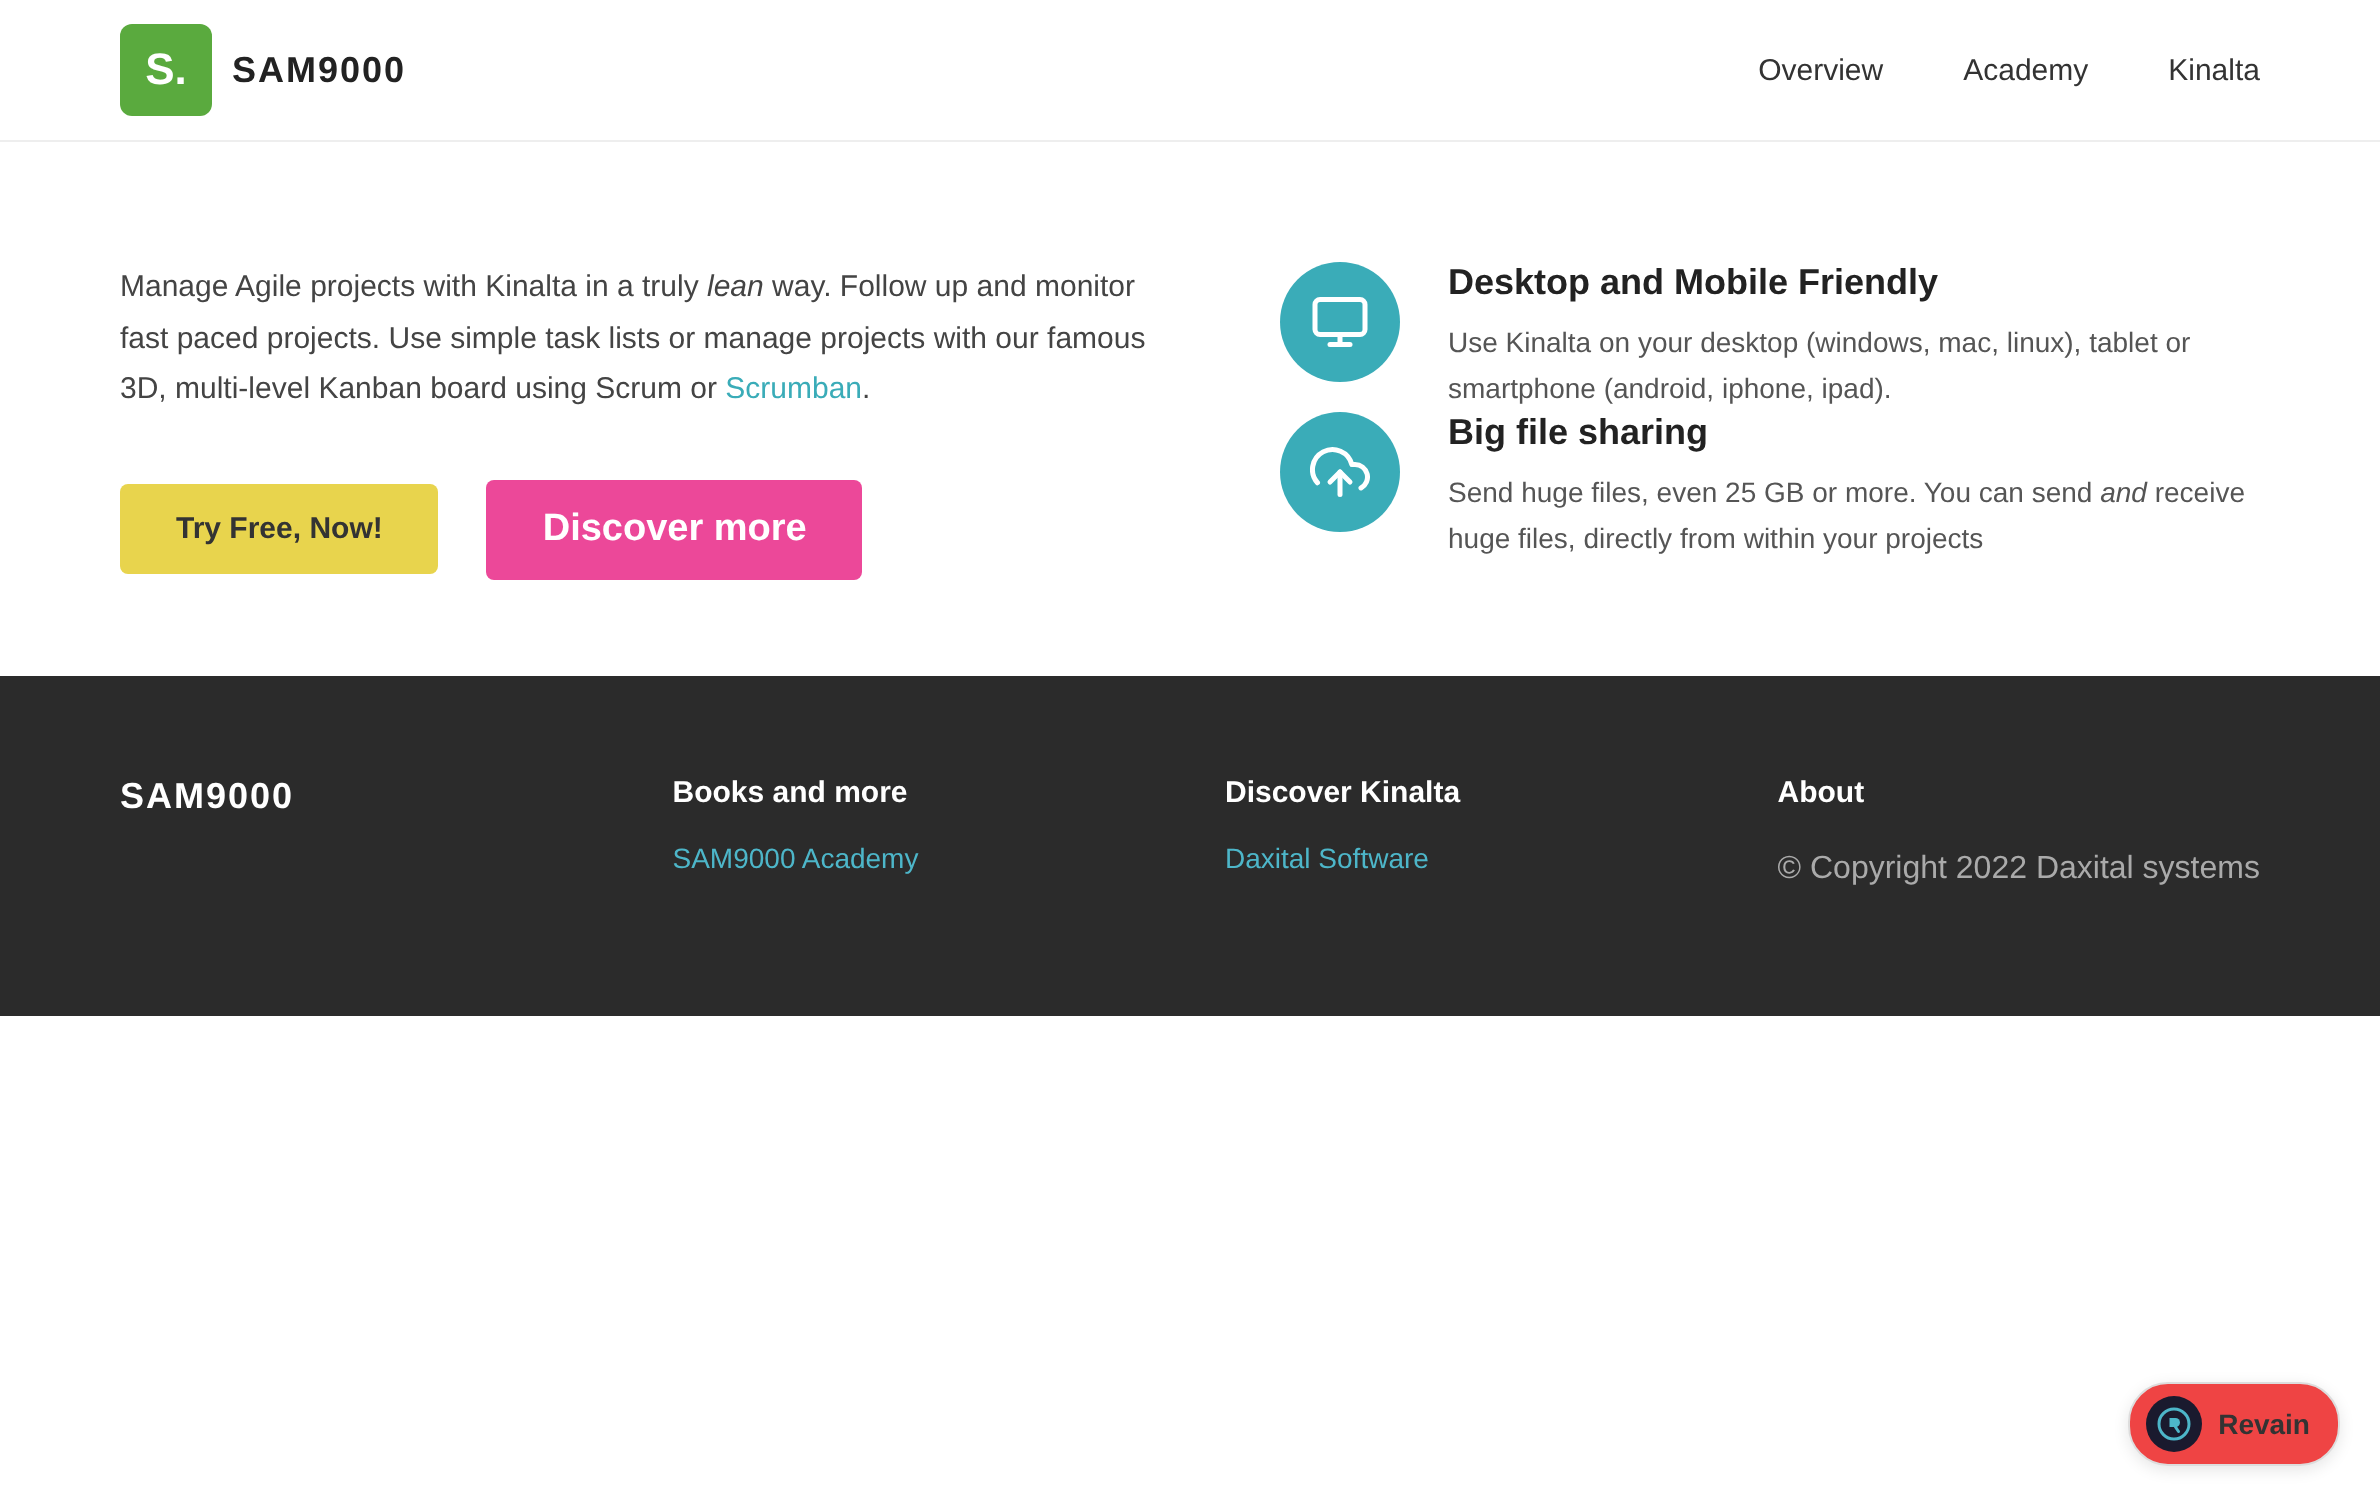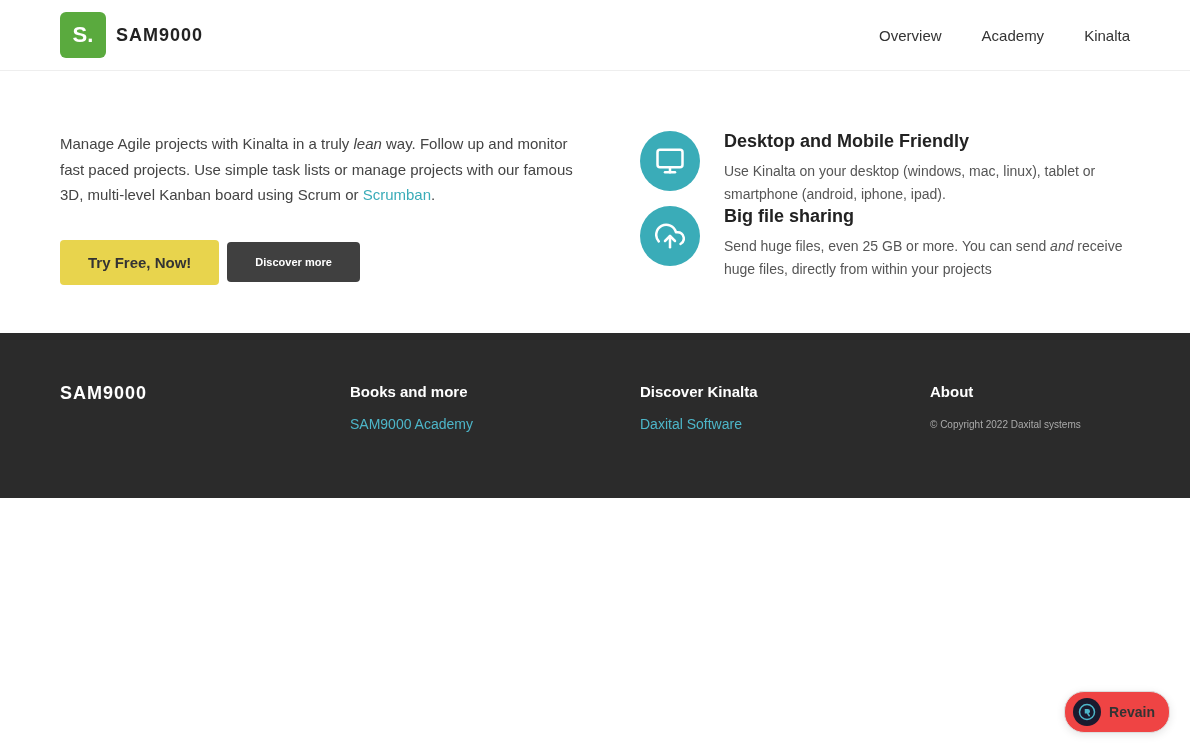--- a/index.html
+++ b/index.html
@@ -71,41 +71,41 @@
     }
     .hero-text em {
       font-style: italic;
     }
     .hero-text a {
       color: #3aacb8;
       text-decoration: none;
     }
     .button-group {
       display: flex;
-      gap: 8px;
+      gap: 24px;
       align-items: center;
     }
     .btn-try {
       background: #e8d44d;
       color: #333;
       border: none;
       padding: 14px 28px;
       font-size: 15px;
       font-weight: 600;
       border-radius: 4px;
       cursor: pointer;
       text-decoration: none;
       display: inline-block;
     }
     .btn-discover {
-      background: #404040;
+      background: #ec4899;
       color: #fff;
       border: none;
       padding: 14px 28px;
-      font-size: 11px;
+      font-size: 19px;
       font-weight: 600;
       border-radius: 4px;
       cursor: pointer;
       text-decoration: none;
       display: inline-block;
     }
 
     
     .right-column {
       flex: 1;
@@ -171,21 +171,21 @@
       margin-bottom: 16px;
     }
     .footer-link {
       display: block;
       color: #4db6c9;
       text-decoration: none;
       font-size: 14px;
       margin-bottom: 6px;
     }
     .footer-text {
-      font-size: 10px;
+      font-size: 16px;
       color: #aaa;
       line-height: 1.7;
     }
 
     
     .revain-badge {
       position: fixed;
       bottom: 20px;
       right: 20px;
       display: flex;

